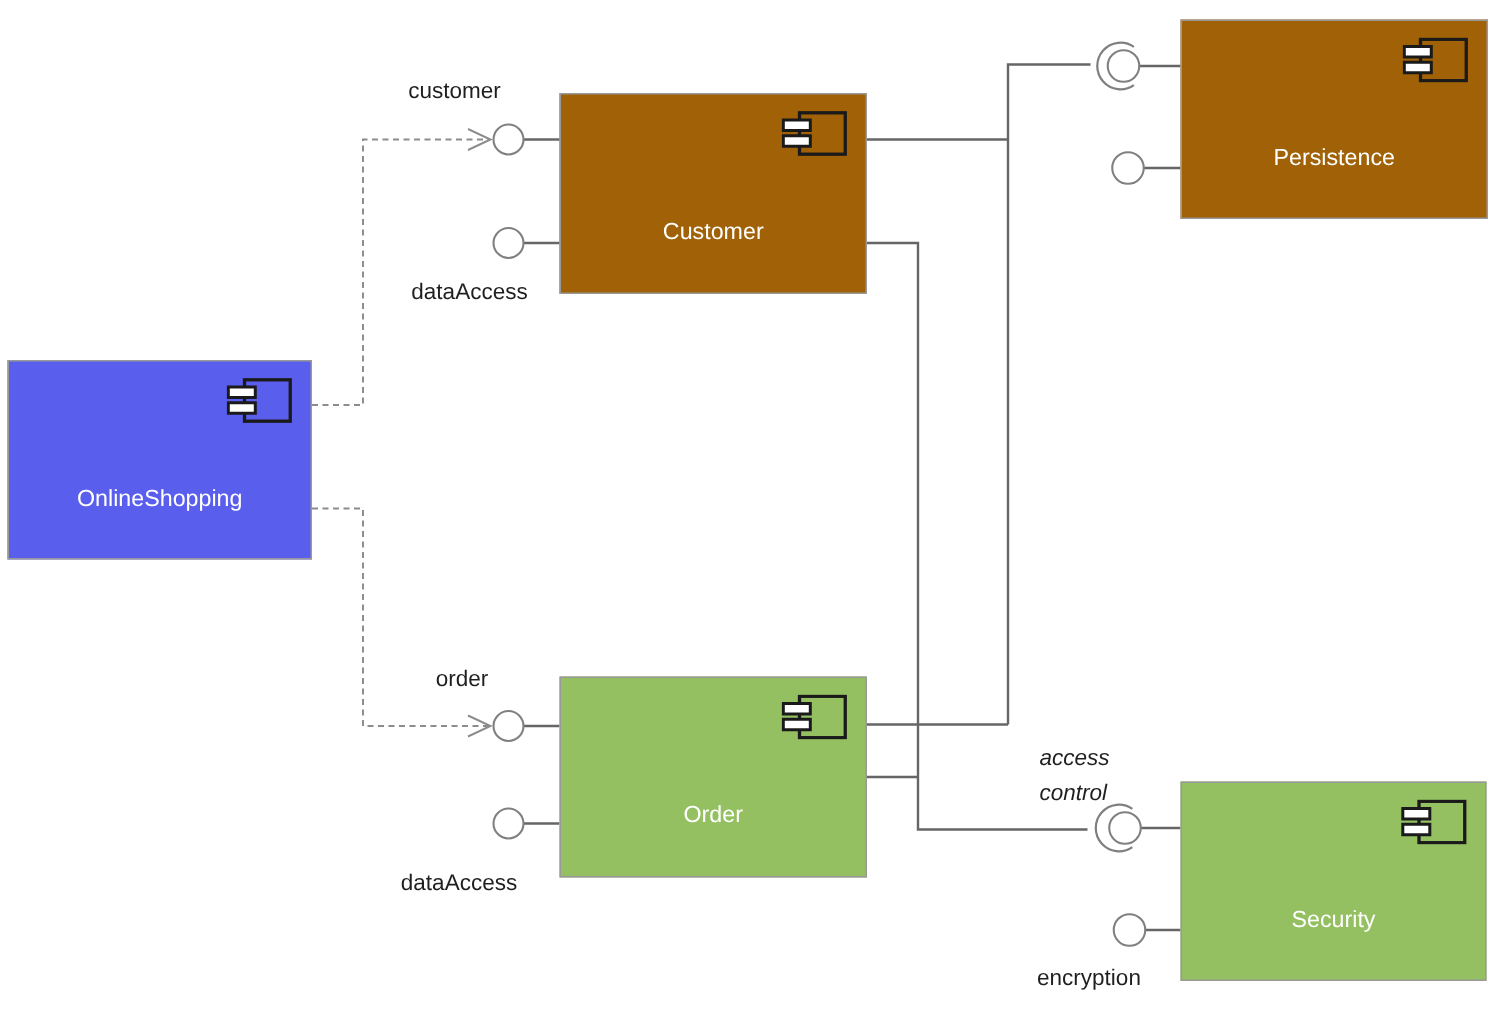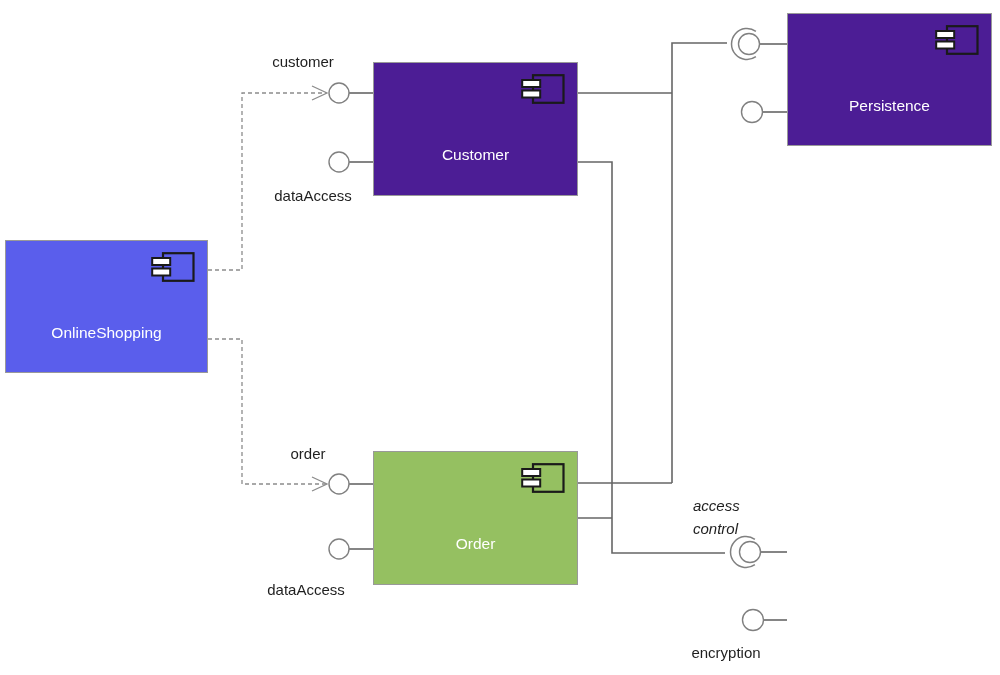--- a/index.html
+++ b/index.html
@@ -22,21 +22,21 @@
     transform:translate(-50%,-50%);
     color:#ffffff;
     font-size:15.5px;
     white-space:nowrap;
   }
   .comp .cicon{
     position:absolute;
     top:11px;right:12px;
   }
   .violet{background:#5a5eec;}
-  .blue{background:#4c1d95;}
+  .blue{background:#a16207;}
   .green{background:#95c061;}
   #comp-online-shopping{left:5px;top:240px;width:203px;height:133px;}
   #comp-customer{left:373px;top:62px;width:205px;height:134px;}
   #comp-persistence{left:787px;top:13px;width:205px;height:133px;}
   #comp-order{left:373px;top:451px;width:205px;height:134px;}
   #comp-security{left:787px;top:521px;width:204px;height:133px;}
   .port-label{
     position:absolute;
     color:#1f1f1f;
     font-size:15px;
@@ -133,20 +133,28 @@
 
   <div class="comp green" id="comp-order">
     <svg class="cicon" width="44" height="30" viewBox="0 0 44 30">
       <rect x="12" y="1.2" width="30.5" height="27.6" fill="none" stroke="#1a1a1a" stroke-width="2.2"></rect>
       <rect x="1.2" y="6" width="18" height="7" fill="#ffffff" stroke="#1a1a1a" stroke-width="2"></rect>
       <rect x="1.2" y="16.5" width="18" height="7" fill="#ffffff" stroke="#1a1a1a" stroke-width="2"></rect>
     </svg>
     <span class="comp-label">Order</span>
   </div>
 
+  <div class="comp green" id="comp-security">
+    <svg class="cicon" width="44" height="30" viewBox="0 0 44 30">
+      <rect x="12" y="1.2" width="30.5" height="27.6" fill="none" stroke="#1a1a1a" stroke-width="2.2"></rect>
+      <rect x="1.2" y="6" width="18" height="7" fill="#ffffff" stroke="#1a1a1a" stroke-width="2"></rect>
+      <rect x="1.2" y="16.5" width="18" height="7" fill="#ffffff" stroke="#1a1a1a" stroke-width="2"></rect>
+    </svg>
+    <span class="comp-label">Security</span>
+  </div>
 
   <div class="port-label centered" id="lbl-customer">customer</div>
   <div class="port-label centered" id="lbl-data-access-customer">dataAccess</div>
   <div class="port-label centered" id="lbl-order">order</div>
   <div class="port-label centered" id="lbl-data-access-order">dataAccess</div>
   <div class="port-label" id="lbl-access-control">access
 control</div>
   <div class="port-label centered" id="lbl-encryption">encryption</div>
 
 </div>

